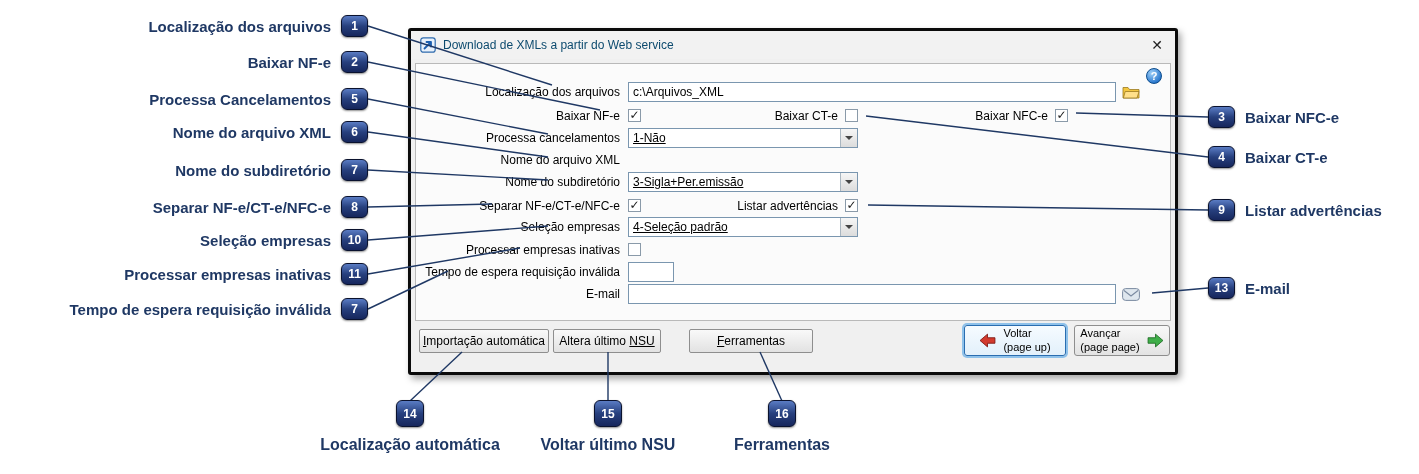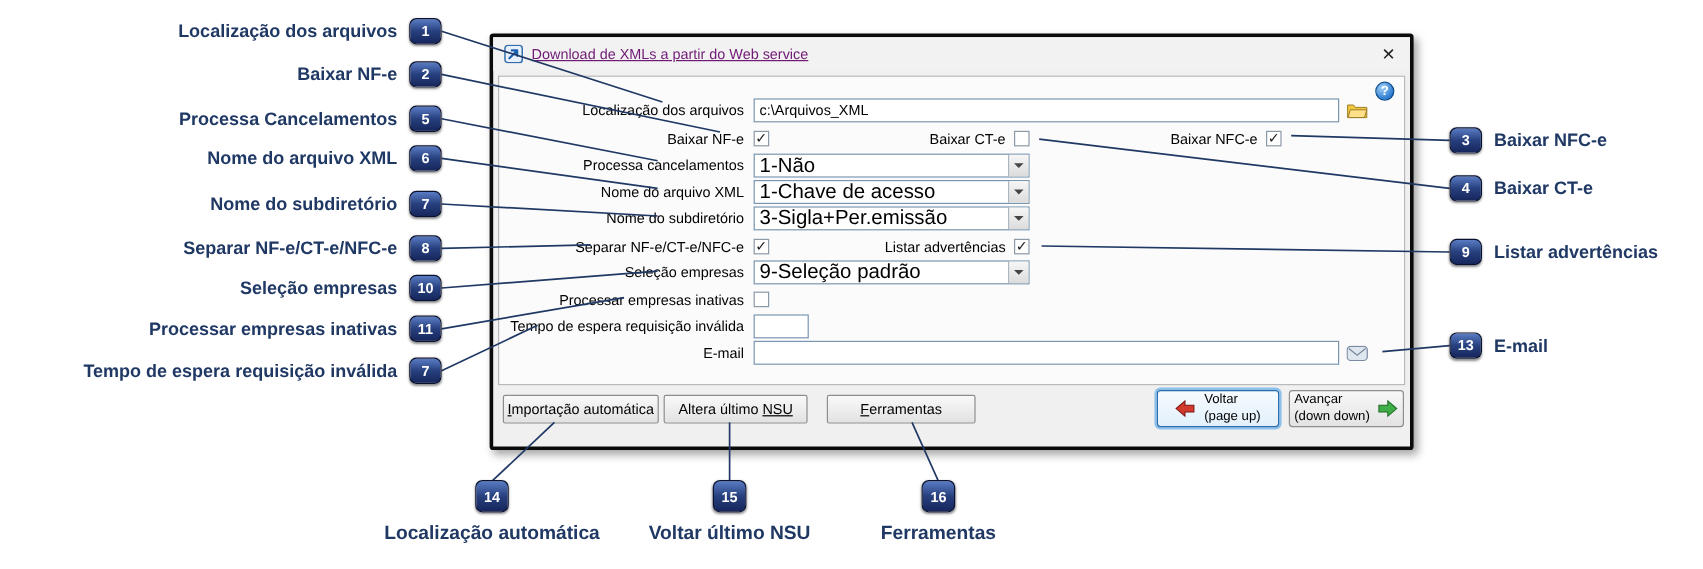--- a/index.html
+++ b/index.html
@@ -25,21 +25,21 @@
   .ann.bottom { flex-direction:column; gap:9px; }
   .ann.bottom .ann-label { font-size:16px; }
 
   
   .dialog {
     position:absolute; left:408px; top:28px; width:770px; height:347px;
     background:#f0f0f0; border:3px solid #0b0b0b; border-radius:3px;
     box-shadow:3px 4px 7px rgba(0,0,0,.35); z-index:10; font-size:12px; color:#000;
   }
   .titlebar { position:absolute; left:0; top:0; right:0; height:28px; display:flex; align-items:center; padding:0 9px; gap:7px; background:#f2f2f2; }
-  .title { font-size:12px; color:#701a75;text-decoration:underline; }
+  .title { font-size:12px; color:#0c4a6e; }
   .close { margin-left:auto; font-size:14px; color:#222; cursor:default; padding:0 3px; }
 
   .panel {
     position:absolute; left:4px; top:32px; width:756px; height:258px;
     background:#fbfbfb; border:1px solid #b9b9b9;
   }
   .help {
     position:absolute; right:8px; top:4px; width:16px; height:16px; border-radius:50%;
     background:radial-gradient(circle at 35% 30%,#9fd0f8,#2f7cd0 70%,#175a9e);
     border:1px solid #0d4c8c; color:#fff; font-weight:bold; font-size:11px;
@@ -61,21 +61,21 @@
     position:absolute; top:4px; width:13px; height:13px;
     background:#fff; border:1px solid #8a9aa9; display:flex; align-items:center; justify-content:center;
   }
   .cb.checked::after { content:"✓"; font-size:12px; font-weight:bold; color:#1a1a1a; line-height:1; margin-top:-1px; }
   .ilabel { position:absolute; top:4px; text-align:right; font-size:12px; white-space:nowrap; }
 
   .combo {
     position:absolute; left:2px; top:1px; width:230px; height:20px;
     border:1px solid #7a96af; background:#fff; display:flex; align-items:center;
   }
-  .combo-val { flex:1; padding-left:4px; font-size:17px; white-space:nowrap; overflow:hidden; }
+  .combo-val { flex:1; padding-left:4px; font-size:12px; white-space:nowrap; overflow:hidden;text-decoration:underline; }
   .combo-btn { width:17px; height:100%; background:linear-gradient(#f6f6f6,#dcdcdc); border-left:1px solid #aab6c0; display:flex; align-items:center; justify-content:center; }
   .caret { width:0; height:0; border-left:4px solid transparent; border-right:4px solid transparent; border-top:4px solid #444; }
 
   .wbtn {
     position:absolute; top:298px; height:24px;
     background:linear-gradient(#f9f9f9,#e2e2e2); border:1px solid #8e8e8e; border-radius:2px;
     font-size:12px; color:#000; font-family:"Liberation Sans","DejaVu Sans",sans-serif;
     display:flex; align-items:center; justify-content:center; white-space:pre;
   }
   .accel { text-decoration:underline; }
@@ -215,28 +215,20 @@
             <span class="combo-val">1-Não</span>
             <span class="combo-btn">
                 <i class="caret"></i>
               </span>
           </span>
         </span>
       </div>
 
       <div class="frow" style="top:85px">
         <span class="flabel">Nome do arquivo XML</span>
-        <span class="fctrl">
-          <span class="combo">
-            <span class="combo-val">1-Chave de acesso</span>
-            <span class="combo-btn">
-                <i class="caret"></i>
-              </span>
-          </span>
-        </span>
       </div>
 
       <div class="frow" style="top:107px">
         <span class="flabel">Nome do subdiretório</span>
         <span class="fctrl">
           <span class="combo">
             <span class="combo-val">3-Sigla+Per.emissão</span>
             <span class="combo-btn">
                 <i class="caret"></i>
               </span>
@@ -250,21 +242,21 @@
           <span class="cb checked" style="left:2px"></span>
           <span class="ilabel" style="left:96px; width:116px">Listar advertências</span>
           <span class="cb checked" style="left:219px"></span>
         </span>
       </div>
 
       <div class="frow" style="top:152px">
         <span class="flabel">Seleção empresas</span>
         <span class="fctrl">
           <span class="combo">
-            <span class="combo-val">9-Seleção padrão</span>
+            <span class="combo-val">4-Seleção padrão</span>
             <span class="combo-btn">
                 <i class="caret"></i>
               </span>
           </span>
         </span>
       </div>
 
       <div class="frow" style="top:175px">
         <span class="flabel">Processar empresas inativas</span>
         <span class="fctrl">
@@ -287,39 +279,39 @@
             <svg width="18" height="13" viewBox="0 0 18 13">
                 <rect x="0.6" y="0.6" width="16.8" height="11.8" rx="3" fill="#dfe7ee" stroke="#7a8aa0"></rect>
                 <path d="M2 2.5 L9 8 L16 2.5" fill="none" stroke="#7a8aa0" stroke-width="1.1"></path>
               </svg>
           </button>
         </span>
       </div>
     </div>
 
     <button class="wbtn" style="left:8px; width:130px"><span></span><span class="accel">I</span><span>mportação automática</span></button>
-    <button class="wbtn" style="left:142px; width:120px"><span>Altera último </span><span class="accel">NSU</span><span></span></button>
+    <button class="wbtn" style="left:142px; width:108px"><span>Altera último </span><span class="accel">NSU</span><span></span></button>
     <button class="wbtn" style="left:278px; width:124px"><span></span><span class="accel">F</span><span>erramentas</span></button>
 
     <button class="navbtn voltar">
       <span style="display:flex">
         <svg width="17" height="15" viewBox="0 0 16 14">
             <path d="M8 1 L1 7 L8 13 L8 9.6 L15 9.6 L15 4.4 L8 4.4 Z" fill="#d23a2e" stroke="#7a1510" stroke-width="0.8"></path>
           </svg>
       </span>
       <span class="navtxt">
           <span>Voltar</span>
           <span>(page up)</span>
         </span>
     </button>
 
     <button class="navbtn avancar">
       <span class="navtxt">
           <span>Avançar</span>
-          <span>(down down)</span>
+          <span>(page page)</span>
         </span>
       <span style="display:flex">
         <svg width="17" height="15" viewBox="0 0 16 14">
             <path d="M8 1 L15 7 L8 13 L8 9.6 L1 9.6 L1 4.4 L8 4.4 Z" fill="#3fae49" stroke="#1c6b24" stroke-width="0.8"></path>
           </svg>
       </span>
     </button>
   </div>
 
   <svg class="lines" width="1419" height="474" viewBox="0 0 1419 474">

